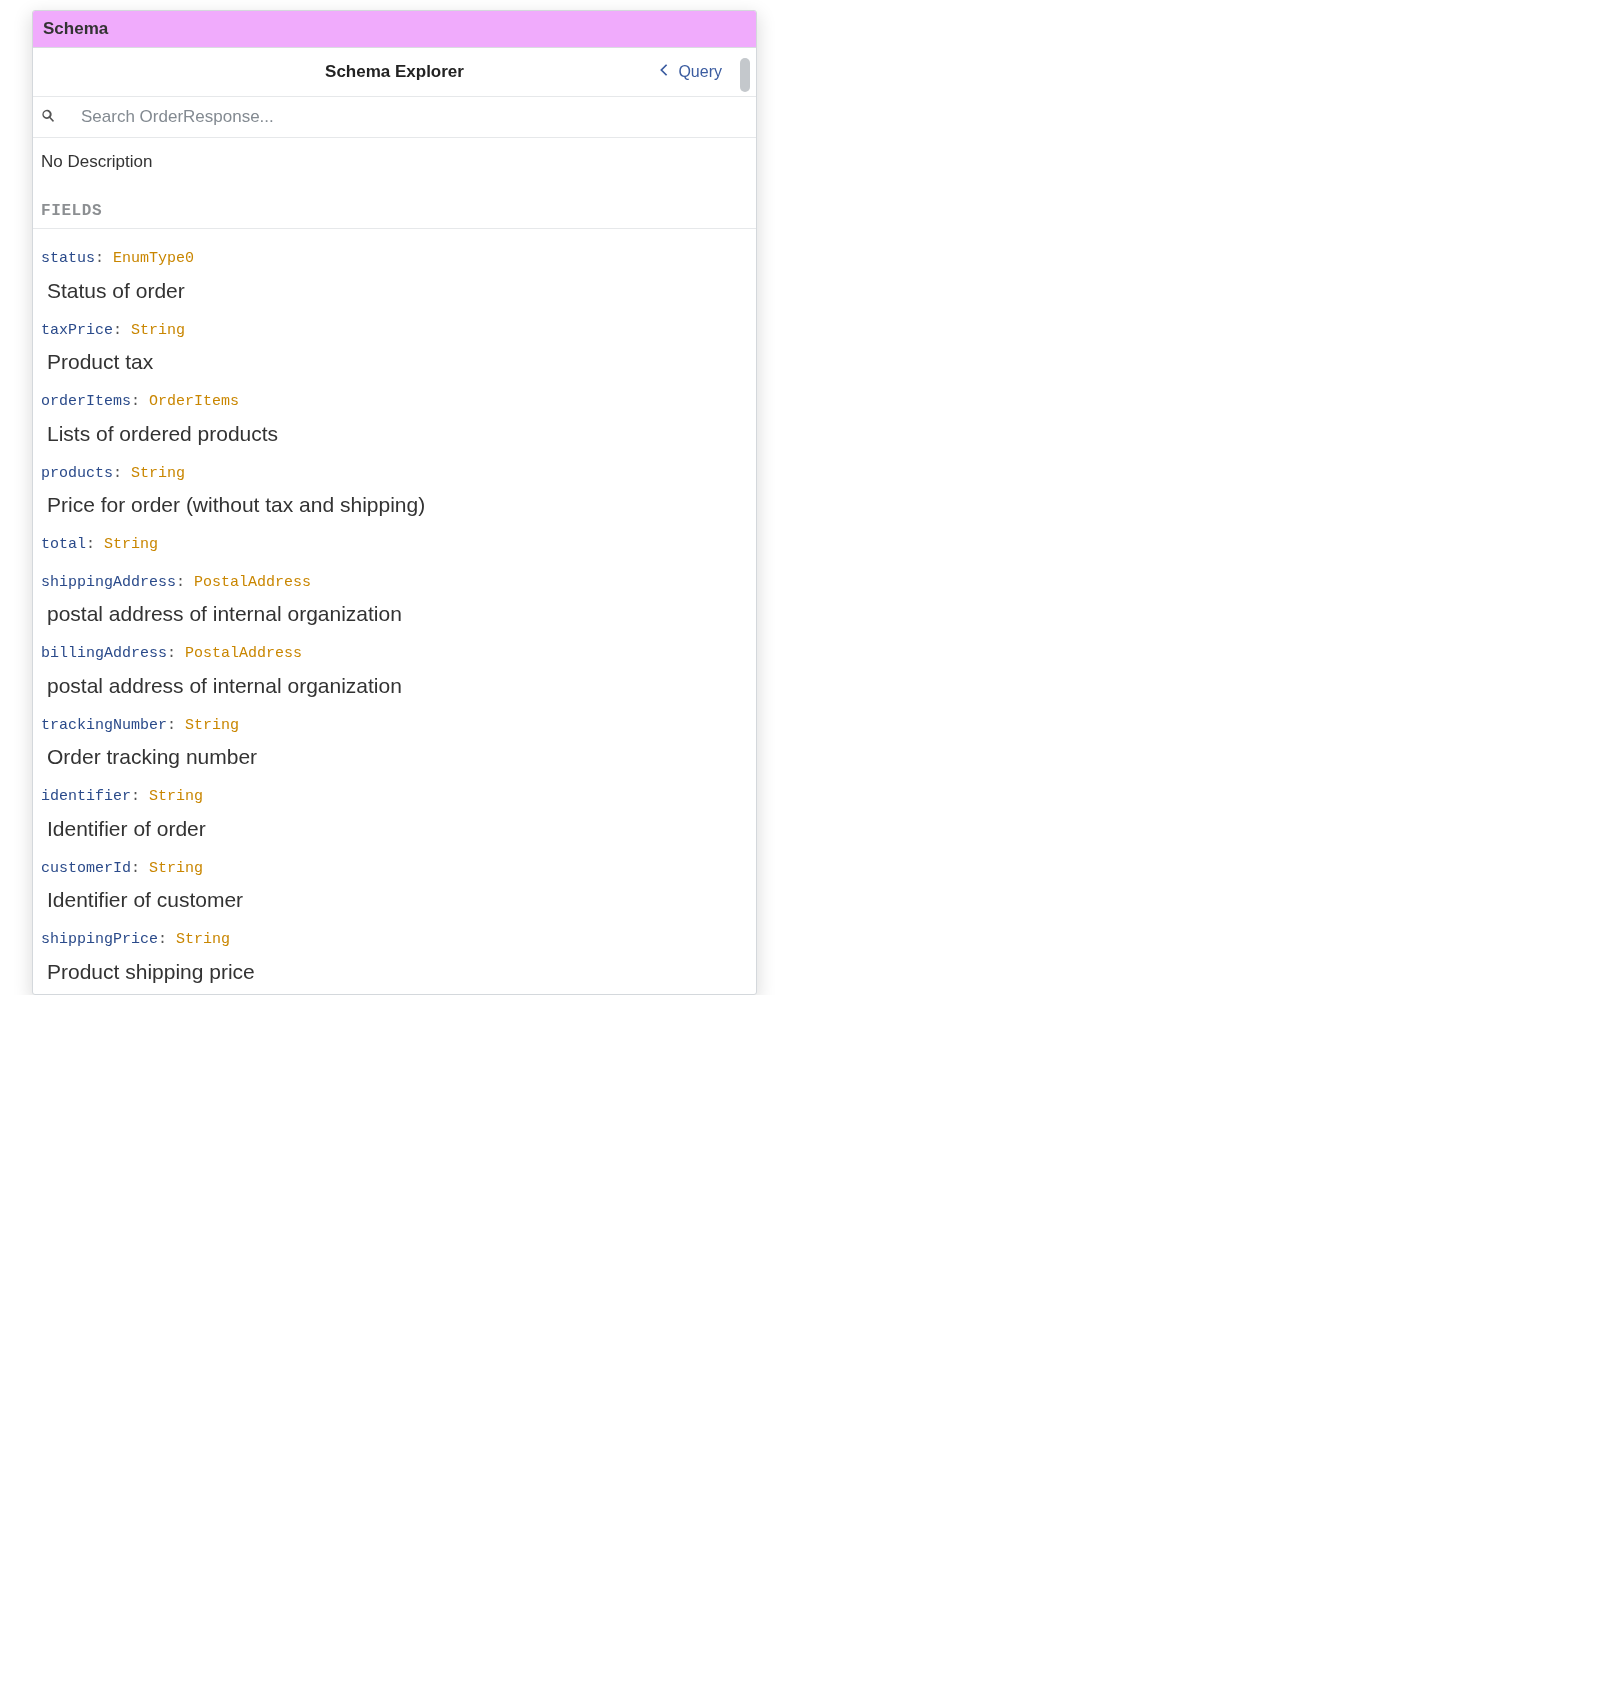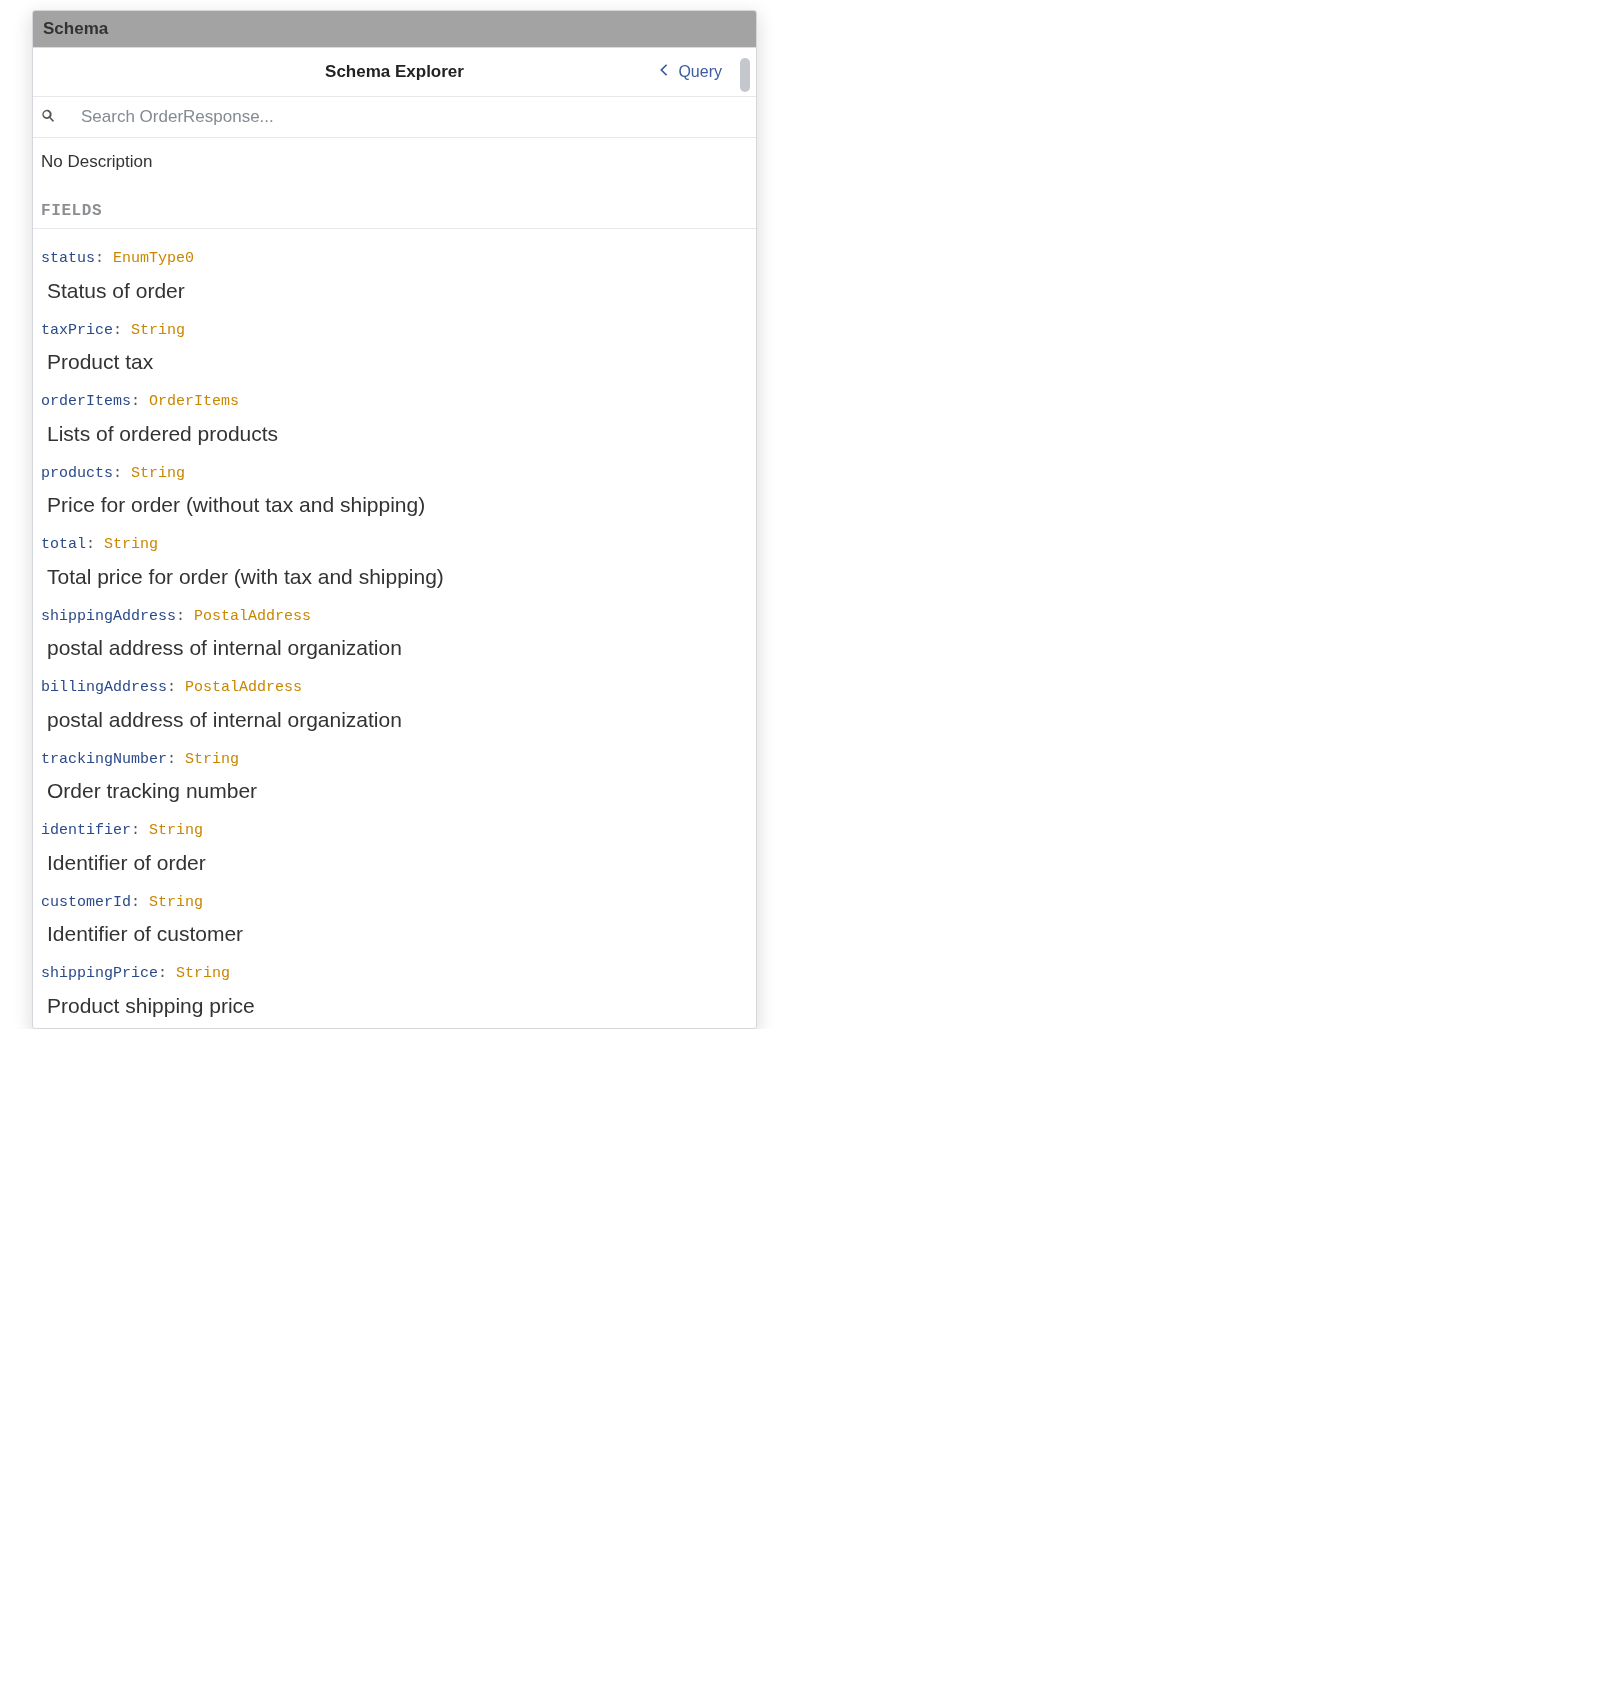--- a/index.html
+++ b/index.html
@@ -12,21 +12,21 @@
     .panel {
       width: 725px;
       margin: 10px 0 0 32px;
       background: #fff;
       border: 1px solid #d4d8dc;
       border-radius: 3px;
       box-shadow: 0 6px 18px 2px rgba(0,0,0,0.13);
       overflow: hidden;
     }
     .panel-header {
-      background: #a3a3a3;
+      background: #f0abfc;
       border-bottom: 1px solid #d9dde0;
       padding: 8px 10px;
       font-weight: 700;
       font-size: 17px;
       color: #333;
     }
     .explorer-header {
       display: flex;
       align-items: center;
       justify-content: center;
@@ -152,21 +152,20 @@
       <div class="field">
         <div class="field-sig"><span class="field-name">orderItems</span><span class="colon">: </span><span class="field-type">OrderItems</span></div>
         <div class="field-desc">Lists of ordered products</div>
       </div>
       <div class="field">
         <div class="field-sig"><span class="field-name">products</span><span class="colon">: </span><span class="field-type">String</span></div>
         <div class="field-desc">Price for order (without tax and shipping)</div>
       </div>
       <div class="field">
         <div class="field-sig"><span class="field-name">total</span><span class="colon">: </span><span class="field-type">String</span></div>
-        <div class="field-desc">Total price for order (with tax and shipping)</div>
       </div>
       <div class="field">
         <div class="field-sig"><span class="field-name">shippingAddress</span><span class="colon">: </span><span class="field-type">PostalAddress</span></div>
         <div class="field-desc">postal address of internal organization</div>
       </div>
       <div class="field">
         <div class="field-sig"><span class="field-name">billingAddress</span><span class="colon">: </span><span class="field-type">PostalAddress</span></div>
         <div class="field-desc">postal address of internal organization</div>
       </div>
       <div class="field">

